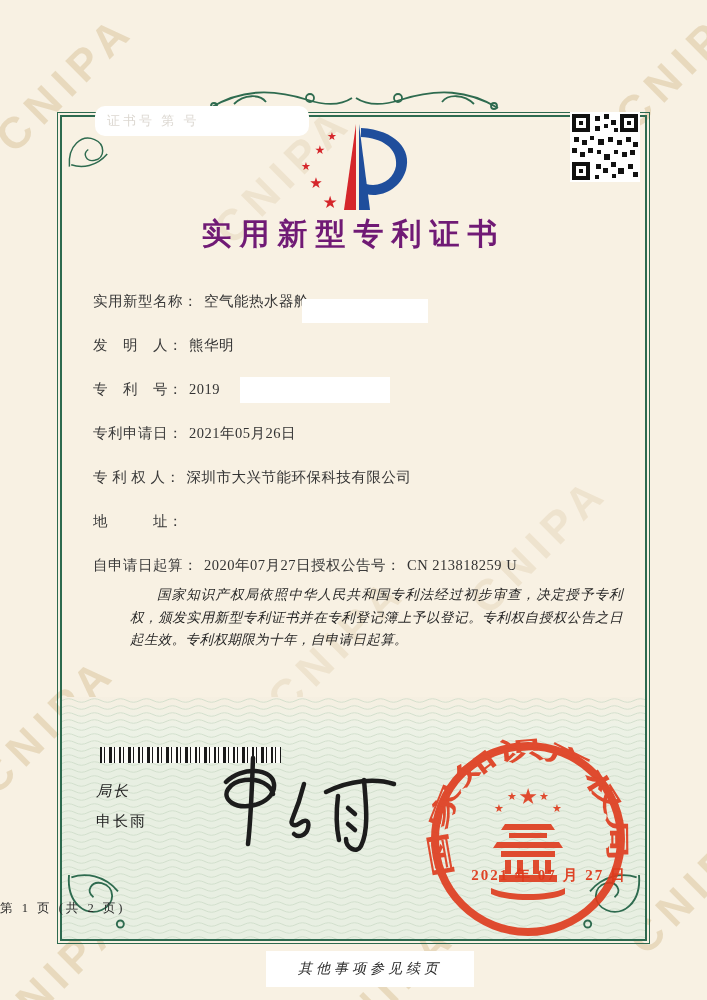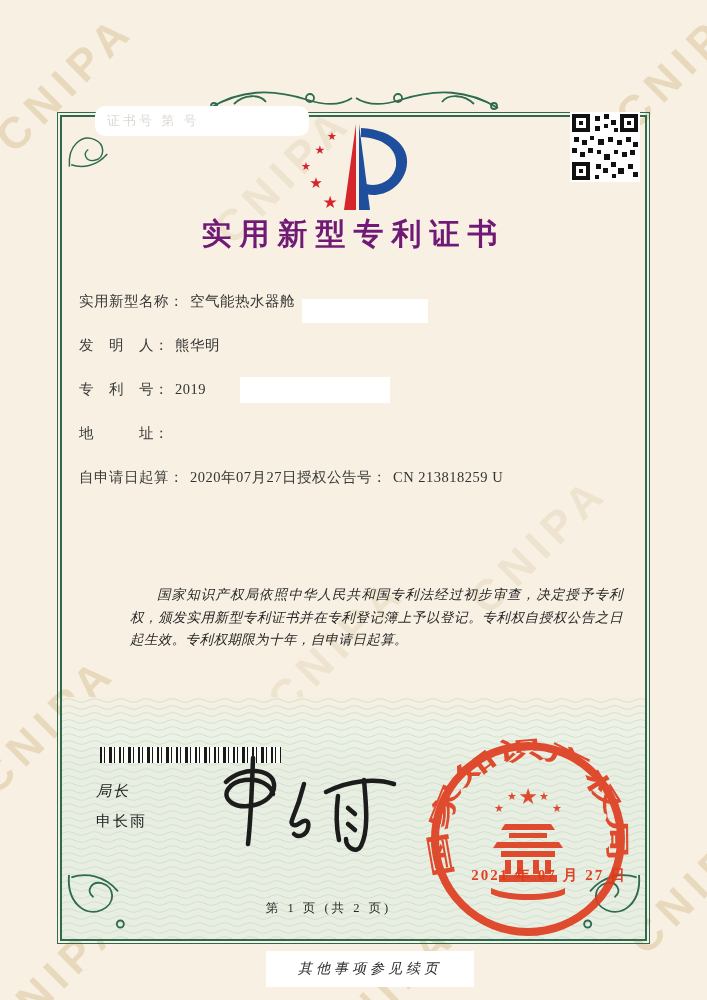--- a/index.html
+++ b/index.html
@@ -57,21 +57,21 @@
   .qr { position:absolute; left:570px; top:112px; width:70px; height:70px; z-index:5; }
   .logo { position:absolute; left:284px; top:120px; width:136px; height:98px; z-index:4; }
   .title {
     position:absolute; left:0; top:214px; width:707px;
     text-align:center; font-size:30px; font-weight:700;
     letter-spacing:8px; color:#701a75; z-index:4;
     font-family:"Liberation Serif", serif;
   }
 
   
-  .fields { position:absolute; left:79px; top:292px; width:530px; z-index:4; }
+  .fields { position:absolute; left:93px; top:292px; width:530px; z-index:4; }
   .frow {
     display:flex; align-items:baseline;
     height:26px; margin-bottom:18px;
     font-size:14.5px; color:#3a3a3a; letter-spacing:.5px;
     white-space:nowrap;
   }
   .flabel { color:#3a3a3a; }
   .fvalue { margin-left:6px; color:#333; }
   .pair2 { }
 
@@ -106,21 +106,21 @@
   .signature { position:absolute; left:198px; top:746px; width:210px; height:112px; z-index:4; }
 
   .seal { position:absolute; left:421px; top:738px; width:214px; height:210px; z-index:6; }
   .seal-date {
     position:absolute; left:8px; top:128px; width:198px; text-align:right;
     font-size:15px; font-weight:700; color:#df3a1c; letter-spacing:2px;
     font-family:"Liberation Serif", serif; opacity:.95;
   }
 
   .page-indicator {
-    position:absolute; left:0; top:900px; width:657px; text-align:center; z-index:4;
+    position:absolute; left:0; top:900px; width:657px; z-index:4;
     font-size:12.5px; color:#2a2a2a; letter-spacing:3px;
   }
   .continuation {
     position:absolute; left:266px; top:951px; width:208px; height:36px; z-index:4;
     background:#ffffff; display:flex; align-items:center; justify-content:center;
   }
   .continuation span {
     font-family:"Liberation Serif", serif; font-style:italic;
     font-size:14px; color:#2b2b2b; letter-spacing:4px;
   }
@@ -270,20 +270,28 @@
     </div>
     <div class="frow">
       <span class="flabel">发　明　人：</span>
       <span class="fvalue">熊华明</span>
     </div>
     <div class="frow">
       <span class="flabel">专　利　号：</span>
       <span class="fvalue">2019</span>
     </div>
     <div class="frow">
+      <span class="flabel">专利申请日：</span>
+      <span class="fvalue">2021年05月26日</span>
+    </div>
+    <div class="frow">
+      <span class="flabel">专 利 权 人：</span>
+      <span class="fvalue">深圳市大兴节能环保科技有限公司</span>
+    </div>
+    <div class="frow">
       <span class="flabel">地　　　址：</span>
     </div>
     <div class="frow">
       <span class="flabel">自申请日起算：</span>
       <span class="fvalue">2020年07月27日</span>
       <span class="flabel pair2">授权公告号：</span>
       <span class="fvalue">CN 213818259 U</span>
     </div>
   </div>
 

